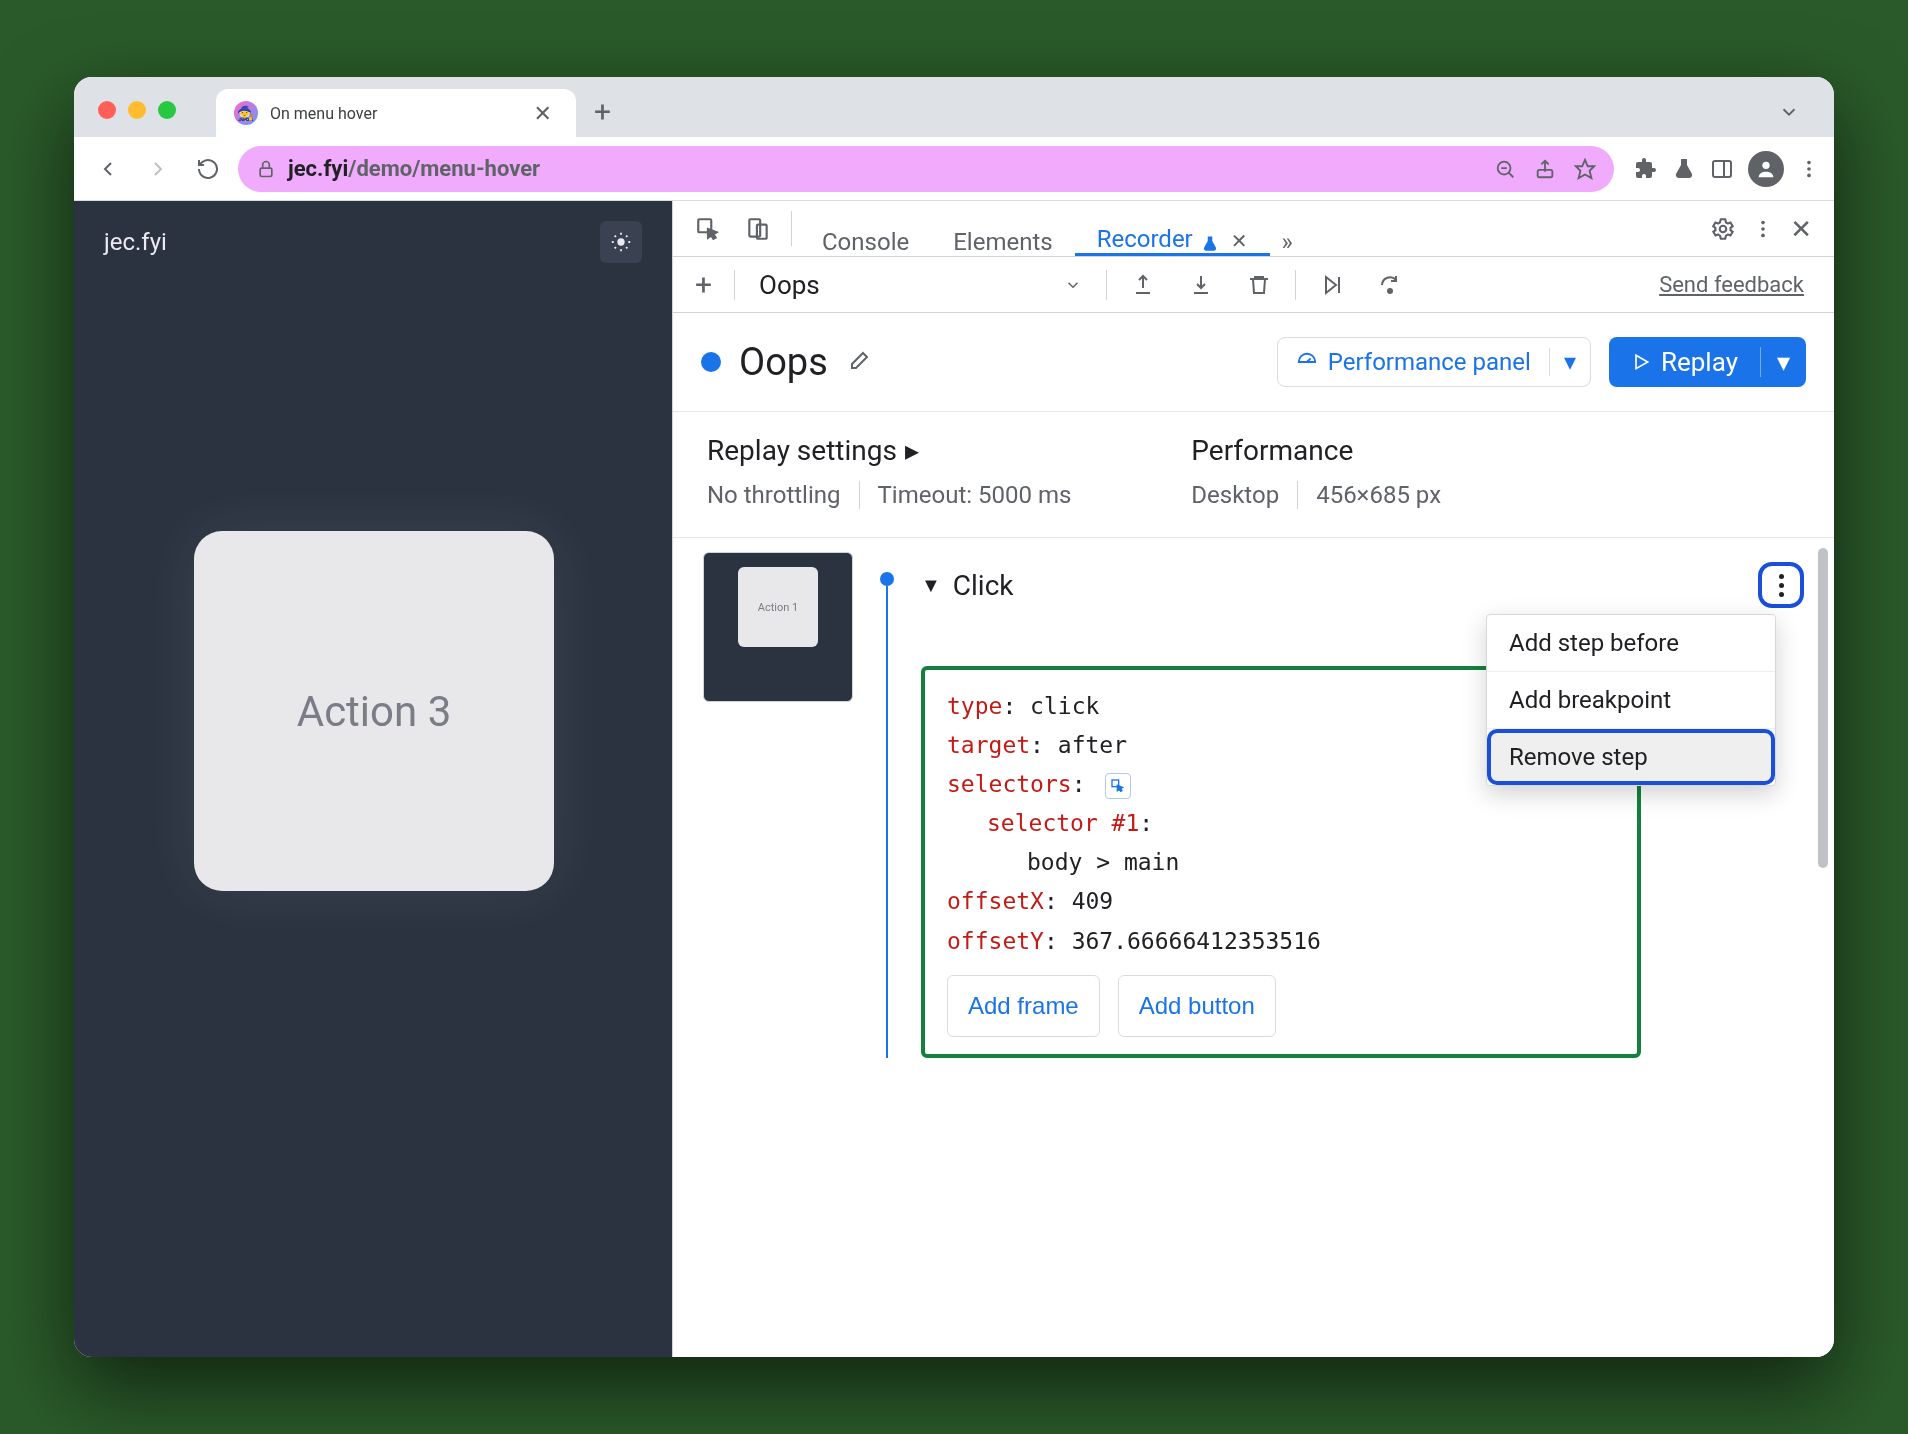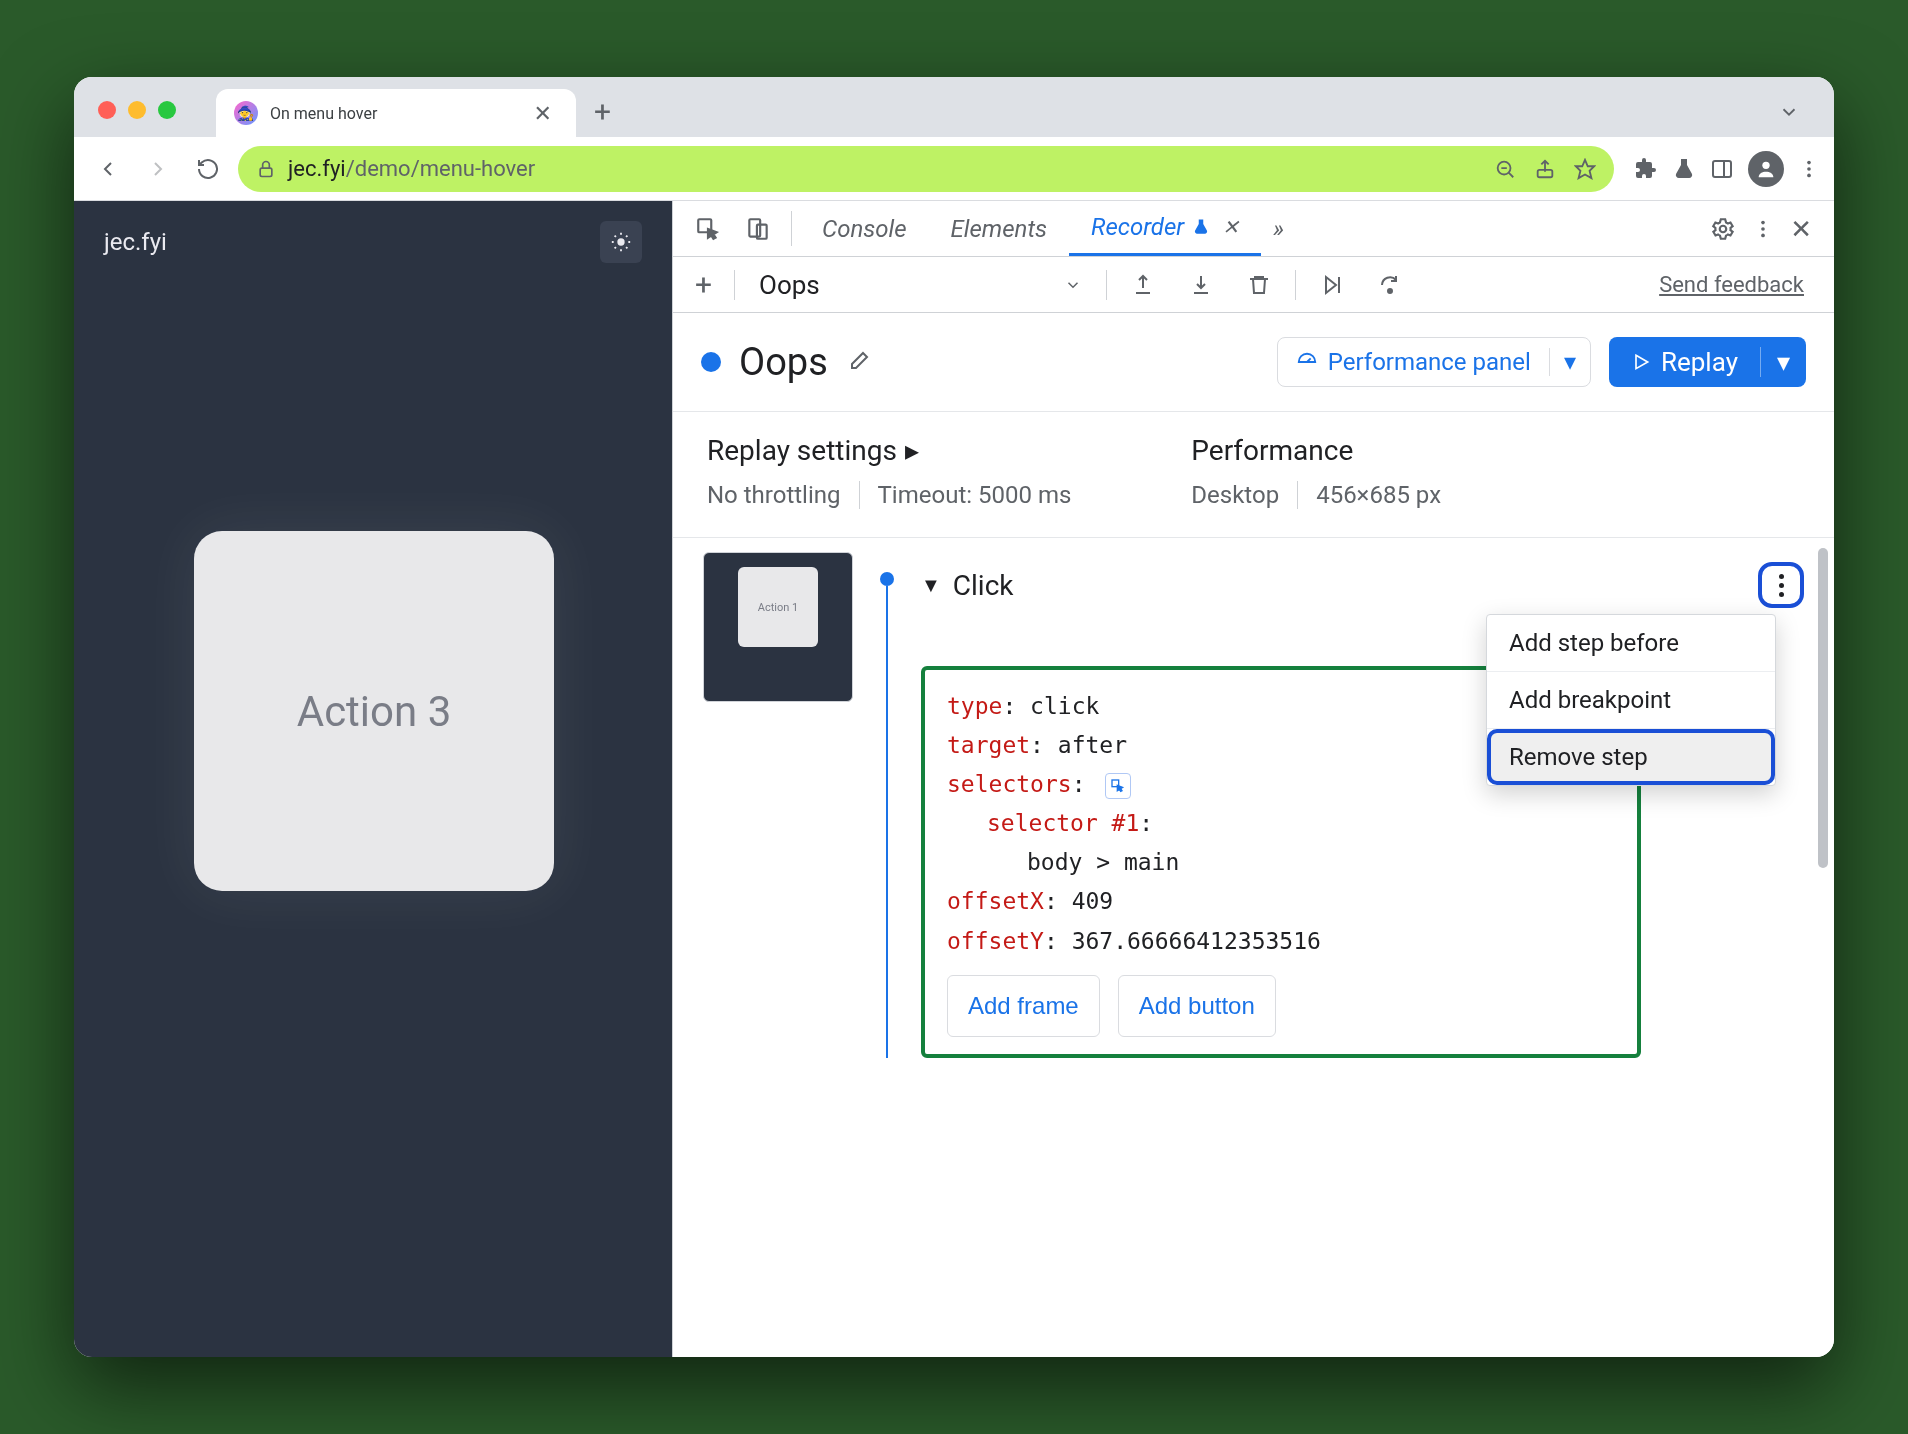--- a/index.html
+++ b/index.html
@@ -18,21 +18,21 @@
   .favicon { width: 24px; height: 24px; border-radius: 50%; background: linear-gradient(135deg,#f6c,#69f); display:flex;align-items:center;justify-content:center;font-size:14px; }
   .tab-title { font-size: 16px; color: #3c4043; flex: 1; }
   .tab-close { font-size: 22px; color: #5f6368; cursor: pointer; padding: 0 6px; }
   .new-tab { font-size: 30px; color: #5f6368; padding: 0 18px 8px 18px; cursor: pointer; }
   .tab-bar .chev { margin-left: auto; padding: 0 20px 14px 0; color: #5f6368; }
   
   
   .addr-bar { height: 64px; background: #fff; border-bottom: 1px solid #dadce0; display: flex; align-items: center; padding: 0 14px; gap: 10px; }
   .nav-btn { width: 40px; height: 40px; display: flex; align-items: center; justify-content: center; color: #5f6368; cursor: pointer; border-radius: 50%; }
   .nav-btn svg { width:24px; height:24px; }
-  .omnibox { flex: 1; background: #bef264; border-radius: 30px; height: 46px; display: flex; align-items: center; padding: 18px 18px; gap: 12px; color: #202124; font-size: 22px; }
+  .omnibox { flex: 1; background: #f0abfc; border-radius: 30px; height: 46px; display: flex; align-items: center; padding: 18px 18px; gap: 12px; color: #202124; font-size: 22px; font-weight: bold; }
   .omni-url .host { color: #202124; }
   .omni-url .path { color: #5f6368; }
   .omni-right { margin-left:auto; display:flex; gap:18px; align-items:center; color:#5f6368; }
   .tbar-icons { display:flex; gap:14px; align-items:center; color:#5f6368; padding-left:10px; }
   .avatar { width: 36px; height: 36px; border-radius: 50%; background: #5f6368; display:flex;align-items:center;justify-content:center;color:#fff; }
   
   
   .content { display: flex; height: calc(100% - 124px); }
   
   
@@ -41,21 +41,21 @@
   .page-site { font-size: 24px; }
   .theme-btn { width:42px; height:42px; background:#3a4252; border-radius:6px; display:flex;align-items:center;justify-content:center; }
   .action-card { position:absolute; left:120px; top:330px; width:360px; height:360px; background:#e8e8ea; border-radius:28px; display:flex; align-items:center; justify-content:center; color:#7a7d87; font-size:42px; box-shadow: 0 0 60px rgba(255,255,255,0.08); }
   
   
   .devtools { flex:1; background:#fff; display:flex; flex-direction:column; border-left:1px solid #cfd2d6; }
   
   .dt-tabs { height:56px; border-bottom:1px solid #cfd2d6; display:flex; align-items:stretch; padding:0 10px; gap:0; }
   .dt-icon-btn { width:50px; display:flex; align-items:center; justify-content:center; color:#5f6368; }
   .dt-sep { width:1px; background:#cfd2d6; margin: 10px 8px; }
-  .dt-tab { padding: 0 22px; display:flex; align-items:center; font-size:24px; color:#5f6368; gap:8px; cursor:pointer;font-style:italic; }
+  .dt-tab { padding: 0 22px; display:flex; align-items:flex-end; font-size:24px; color:#5f6368; gap:8px; cursor:pointer; }
   .dt-tab.active { color:#1a73e8; border-bottom:3px solid #1a73e8; }
   .dt-tabs .right { margin-left:auto; display:flex; align-items:center; gap:16px; color:#5f6368; padding-right:12px; }
   
   .dt-toolbar { height:56px; border-bottom:1px solid #cfd2d6; display:flex; align-items:center; padding:0 14px; gap:14px; }
   .dt-toolbar .plus { font-size:30px; color:#5f6368; padding:0 8px;}
   .dt-toolbar .name { font-size:26px; color:#202124; flex:0 0 auto; padding-left:10px;}
   .dt-toolbar .name-chev { color:#5f6368; padding: 0 10px; }
   .tb-sep { width:1px; height:30px; background:#cfd2d6; }
   .tb-icon { padding:0 10px; color:#5f6368; }
   .feedback { margin-left:auto; color:#5f6368; text-decoration:underline; font-size:22px; padding-right:16px; }

